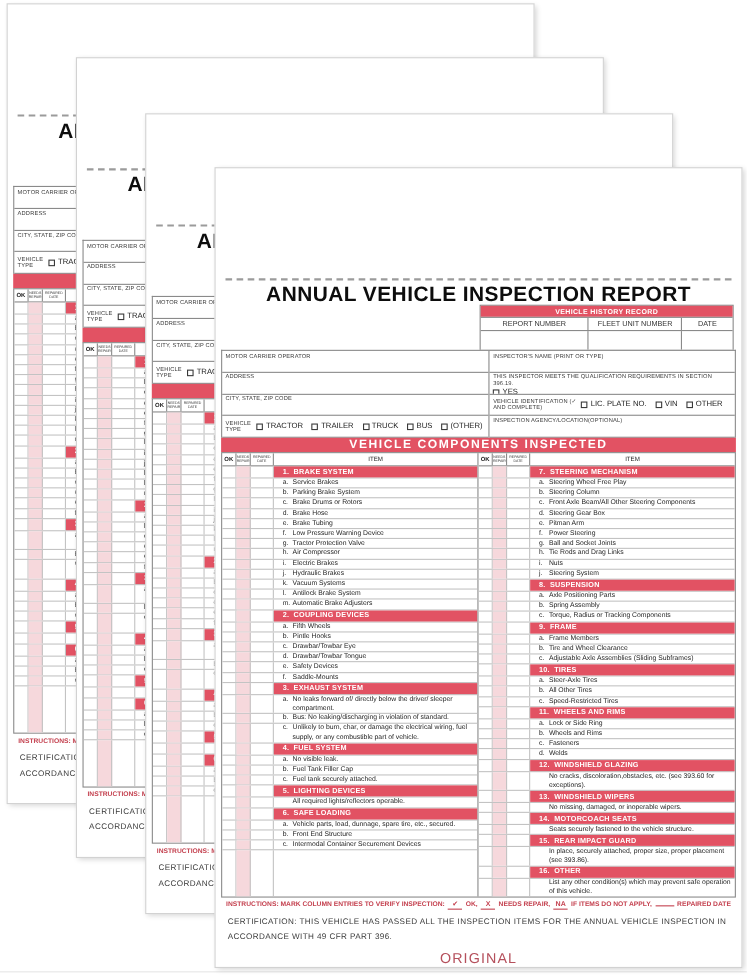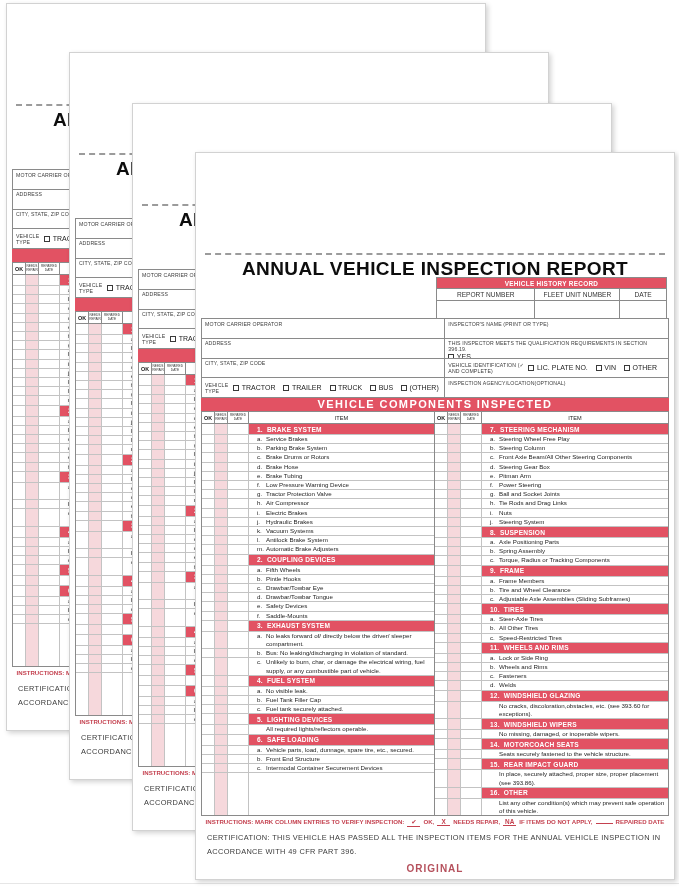--- a/index.html
+++ b/index.html
@@ -76,22 +76,22 @@
   
   .instr{position:absolute;left:0;right:0;top:665px;display:flex;justify-content:center;
     align-items:baseline;color:var(--redtext);font-size:6.1px;font-weight:bold;white-space:nowrap;}
   .imark{display:contents;}
   .ipair{display:inline-flex;align-items:baseline;margin-left:3px;}
   .mk{display:inline-block;min-width:13px;border-bottom:1px solid var(--redtext);
     text-align:center;margin-right:3px;font-size:6.4px;}
   .mk:empty{min-width:17px;}
   .cert{position:absolute;left:11px;right:6px;top:678px;color:#3a3a3a;}
   .cert div{font-size:7.4px;letter-spacing:.35px;line-height:14px;white-space:nowrap;}
-  .orig{position:absolute;left:0;right:0;top:710px;text-align:center;font-size:10px;
-    letter-spacing:1px;color:var(--copyred);font-weight:bold;}
+  .orig{position:absolute;left:0;right:0;top:710px;text-align:center;font-size:13px;
+    letter-spacing:1px;color:var(--copyred);}
 </style>
 </head>
 <body>
 
 <div id="stack">
   <div class="photo-edge"></div>
 <div class="sheet" style="left: 6px; top: 3px; z-index: 1;">
   <div class="form">
     <div class="perf"></div>
     <div class="title">ANNUAL VEHICLE INSPECTION REPORT</div>

